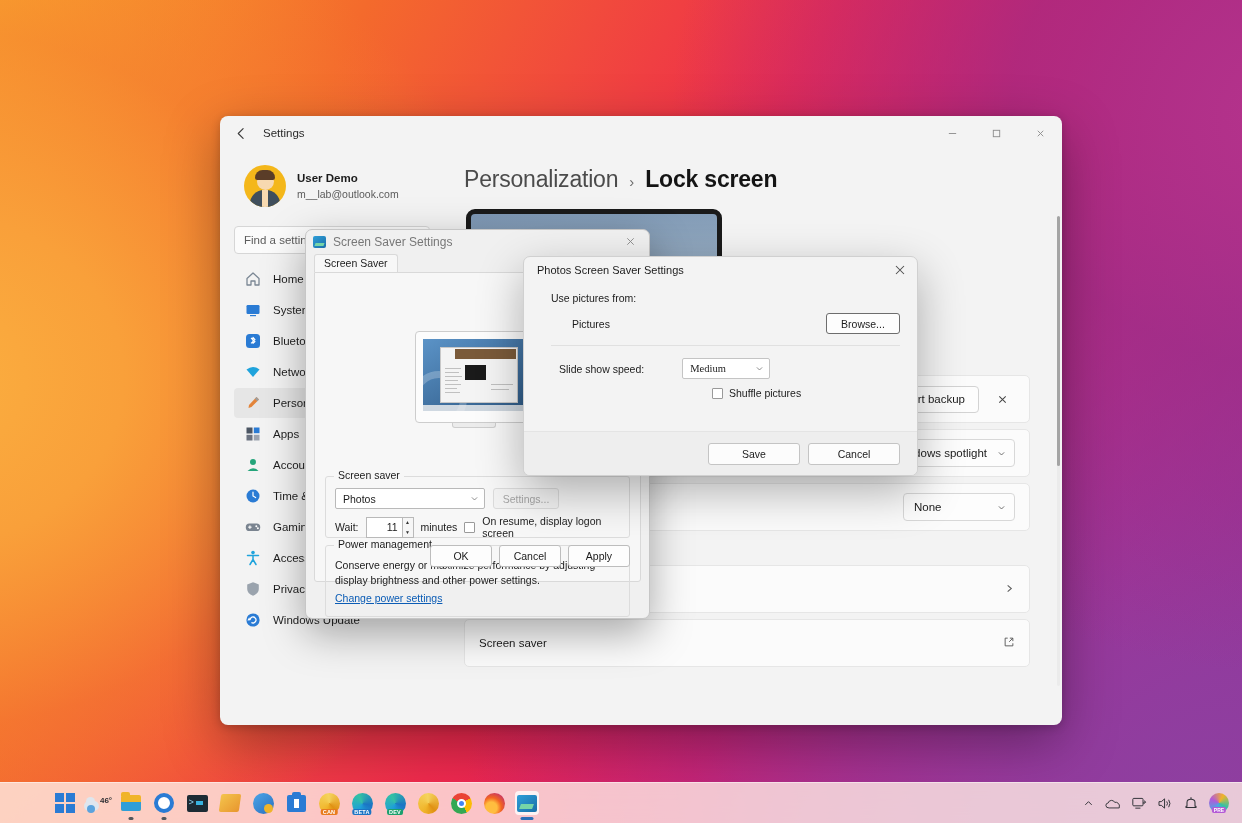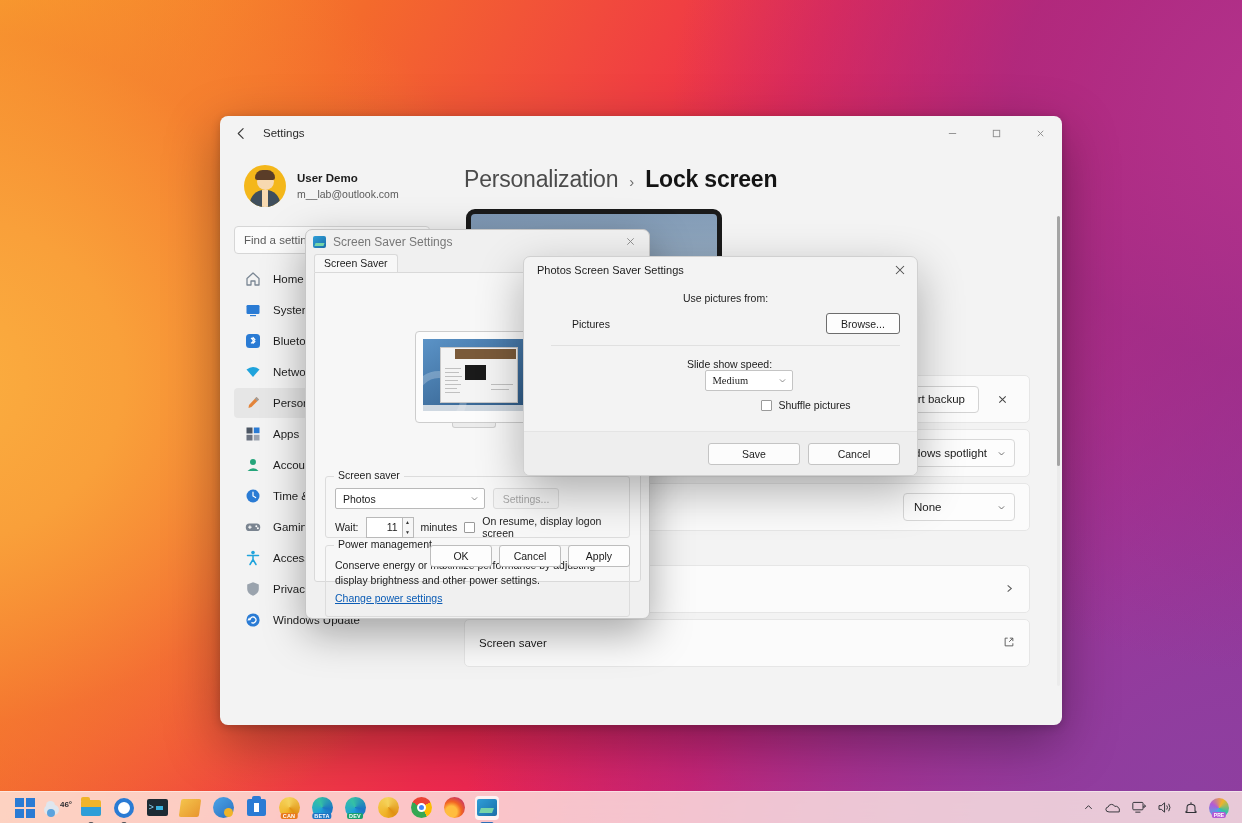--- a/index.html
+++ b/index.html
@@ -12,25 +12,25 @@
     background:
       radial-gradient(ellipse 900px 760px at -6% 46%, #fbb040 0%, #f9a03a 22%, rgba(245,130,50,0.55) 46%, rgba(240,90,60,0.0) 68%),
       radial-gradient(ellipse 1000px 900px at 104% 14%, #b5338c 0%, rgba(160,45,135,0.75) 28%, rgba(225,30,90,0.0) 62%),
       radial-gradient(ellipse 1100px 980px at 96% 96%, #8e3fa0 0%, rgba(150,55,155,0.7) 30%, rgba(230,35,95,0.0) 66%),
       linear-gradient(118deg, #f9a72b 0%, #f46a2c 22%, #ee2a4d 50%, #e2185f 66%, #a93093 86%, #7e3fa3 100%);
     overflow: hidden;
   }
 
   
   #taskbar {
-    position: absolute; left: 0; bottom: 0; width: 1242px; height: 32px;
+    position: absolute; left: 0; bottom: 0; width: 1242px; height: 41px;
     background: rgba(255,236,230,0.80);
     backdrop-filter: blur(22px);
     border-top: 1px solid rgba(255,255,255,0.45);
-    display: flex; align-items: center;
+    display: flex; align-items: center; padding-left: 40px;
   }
   #tb-left { display: flex; align-items: center; gap: 9px; padding-left: 13px; }
   .tb-icon {
     width: 24px; height: 24px; position: relative; cursor: pointer;
     display: flex; align-items: center; justify-content: center;
     border-radius: 4px;
   }
   .tb-icon.active { background: rgba(255,255,255,0.78); }
   .tb-icon.active::after {
     content: ""; position: absolute; bottom: -5px; left: 50%;
@@ -260,21 +260,21 @@
   #ps-dialog {
     position: absolute; left: 523px; top: 256px; width: 395px; height: 220px;
     background: #f3f3f3; border: 1px solid #d0d0d0; border-radius: 7px;
     box-shadow: 0 16px 46px rgba(0,0,0,0.30); overflow: hidden;
   }
   #ps-head { height: 26px; display: flex; align-items: center; padding-left: 13px; }
   #ps-title { font-size: 11px; color: #1b1b1b; }
   #ps-close { margin-left: auto; width: 34px; height: 26px; display: flex; align-items: center;
               justify-content: center; color: #4b4b4b; cursor: pointer; }
   #ps-body { padding: 9px 17px 0 17px; position: relative; height: 150px; }
-  .ps-row { display: flex; align-items: center; justify-content: center; }
+  .ps-row { display: flex; align-items: center; }
   .ps-lbl { font-size: 10.5px; color: #1b1b1b; }
   .ps-divider { height: 1px; background: #e0e0e0; margin: 11px 0 12px 10px; }
   .ps-sel { width: 88px; height: 21px; border: 1px solid #c4c4c4; border-radius: 2px; background: #fff;
             display: flex; align-items: center; justify-content: space-between; padding: 0 5px 0 7px;
             font-size: 10.5px; color: #1b1b1b; cursor: pointer; font-family: Liberation Serif, serif; }
   .ps-browse { width: 74px; height: 21px; border: 1px solid #6d6d6d; border-radius: 3px; background: #fdfdfd;
                font-size: 10.5px; color: #1b1b1b; cursor: pointer; display:flex; align-items:center; justify-content:center;
                font-family: "Liberation Sans", sans-serif; }
   #ps-footer { position: absolute; left: 0; right: 0; bottom: 0; height: 44px;
                border-top: 1px solid #e4e4e4; background: #eeeeee;
@@ -634,21 +634,21 @@
 
       <div class="ps-row" style="margin:9px 0 0 31px;">
         <span class="ps-lbl">Pictures</span>
         <span style="margin-left:auto;">
           <span class="ps-browse">Browse...</span>
         </span>
       </div>
 
       <div class="ps-divider"></div>
 
-      <div class="ps-row" style="margin-left:18px;flex-direction:column;">
+      <div class="ps-row" style="margin-left:18px;">
         <span class="ps-lbl">Slide show speed:</span>
         <span style="margin-left:38px;">
           <span class="ps-sel">
             <span>Medium</span>
             <svg width="9" height="9" viewBox="0 0 12 12">
                 <path d="M2.5 4.5 L6 8 L9.5 4.5" fill="none" stroke="#6a6a6a" stroke-width="1"></path>
               </svg>
           </span>
         </span>
       </div>

